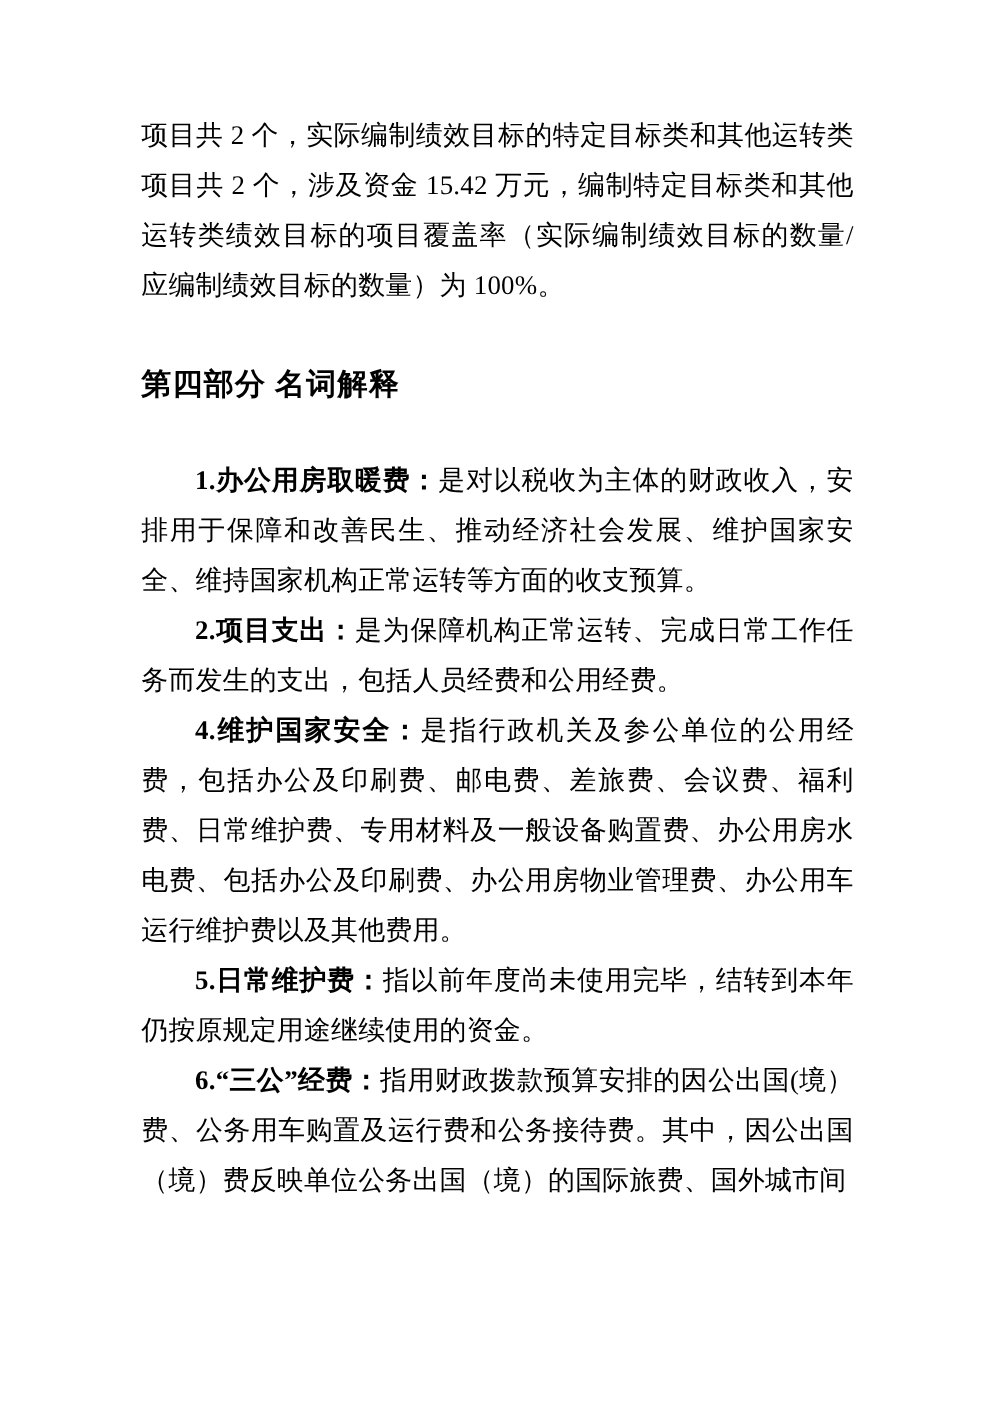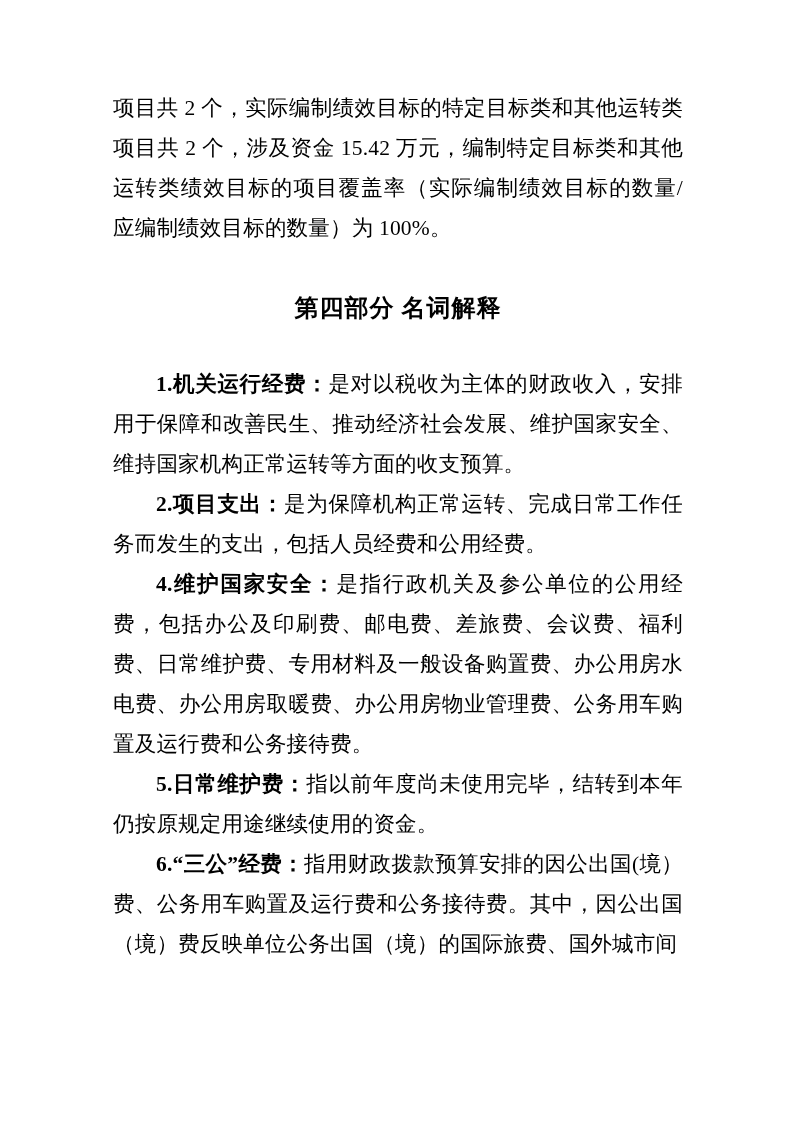--- a/index.html
+++ b/index.html
@@ -34,21 +34,21 @@
     line-height: 40px;
     text-align: justify;
     text-justify: inter-ideograph;
     margin: 0;
     letter-spacing: 0.2px;
   }
   .indent {
     text-indent: 43px;
   }
   .section-title {
-    text-align: center;
+    text-align: left;
     font-size: 24px;
     font-weight: bold;
     line-height: 40px;
     margin: 0;
     letter-spacing: 1px;
   }
   .gap-before-title {
     height: 40px;
   }
   .gap-after-title {
@@ -69,30 +69,30 @@
 
     <p class="para">项目共 2 个，实际编制绩效目标的特定目标类和其他运转类项目共 2 个，涉及资金 15.42 万元，编制特定目标类和其他运转类绩效目标的项目覆盖率（实际编制绩效目标的数量/应编制绩效目标的数量）为 100%。</p>
 
     <div class="gap-before-title"></div>
 
     <h2 class="section-title">第四部分 名词解释</h2>
 
     <div class="gap-after-title"></div>
 
     <p class="para indent">
-      <span class="num">1.</span><span class="term">机关运行经费：</span><span>是对以税收为主体的财政收入，安排用于保障和改善民生、推动经济社会发展、维护国家安全、维持国家机构正常运转等方面的收支预算。</span>
+      <span class="num">1.</span><span class="term">办公用房取暖费：</span><span>是对以税收为主体的财政收入，安排用于保障和改善民生、推动经济社会发展、维护国家安全、维持国家机构正常运转等方面的收支预算。</span>
     </p>
 
     <p class="para indent">
       <span class="num">2.</span><span class="term">项目支出：</span><span>是为保障机构正常运转、完成日常工作任务而发生的支出，包括人员经费和公用经费。</span>
     </p>
 
 
     <p class="para indent">
-      <span class="num">4.</span><span class="term">维护国家安全：</span><span>是指行政机关及参公单位的公用经费，包括办公及印刷费、邮电费、差旅费、会议费、福利费、日常维护费、专用材料及一般设备购置费、办公用房水电费、办公用房取暖费、办公用房物业管理费、公务用车购置及运行费和公务接待费。</span>
+      <span class="num">4.</span><span class="term">维护国家安全：</span><span>是指行政机关及参公单位的公用经费，包括办公及印刷费、邮电费、差旅费、会议费、福利费、日常维护费、专用材料及一般设备购置费、办公用房水电费、包括办公及印刷费、办公用房物业管理费、办公用车运行维护费以及其他费用。</span>
     </p>
 
     <p class="para indent">
       <span class="num">5.</span><span class="term">日常维护费：</span><span>指以前年度尚未使用完毕，结转到本年仍按原规定用途继续使用的资金。</span>
     </p>
 
     <p class="para indent">
       <span class="num">6.</span><span class="term">“三公”经费：</span><span>指用财政拨款预算安排的因公出国(境）费、公务用车购置及运行费和公务接待费。其中，因公出国（境）费反映单位公务出国（境）的国际旅费、国外城市间</span>
     </p>
 

